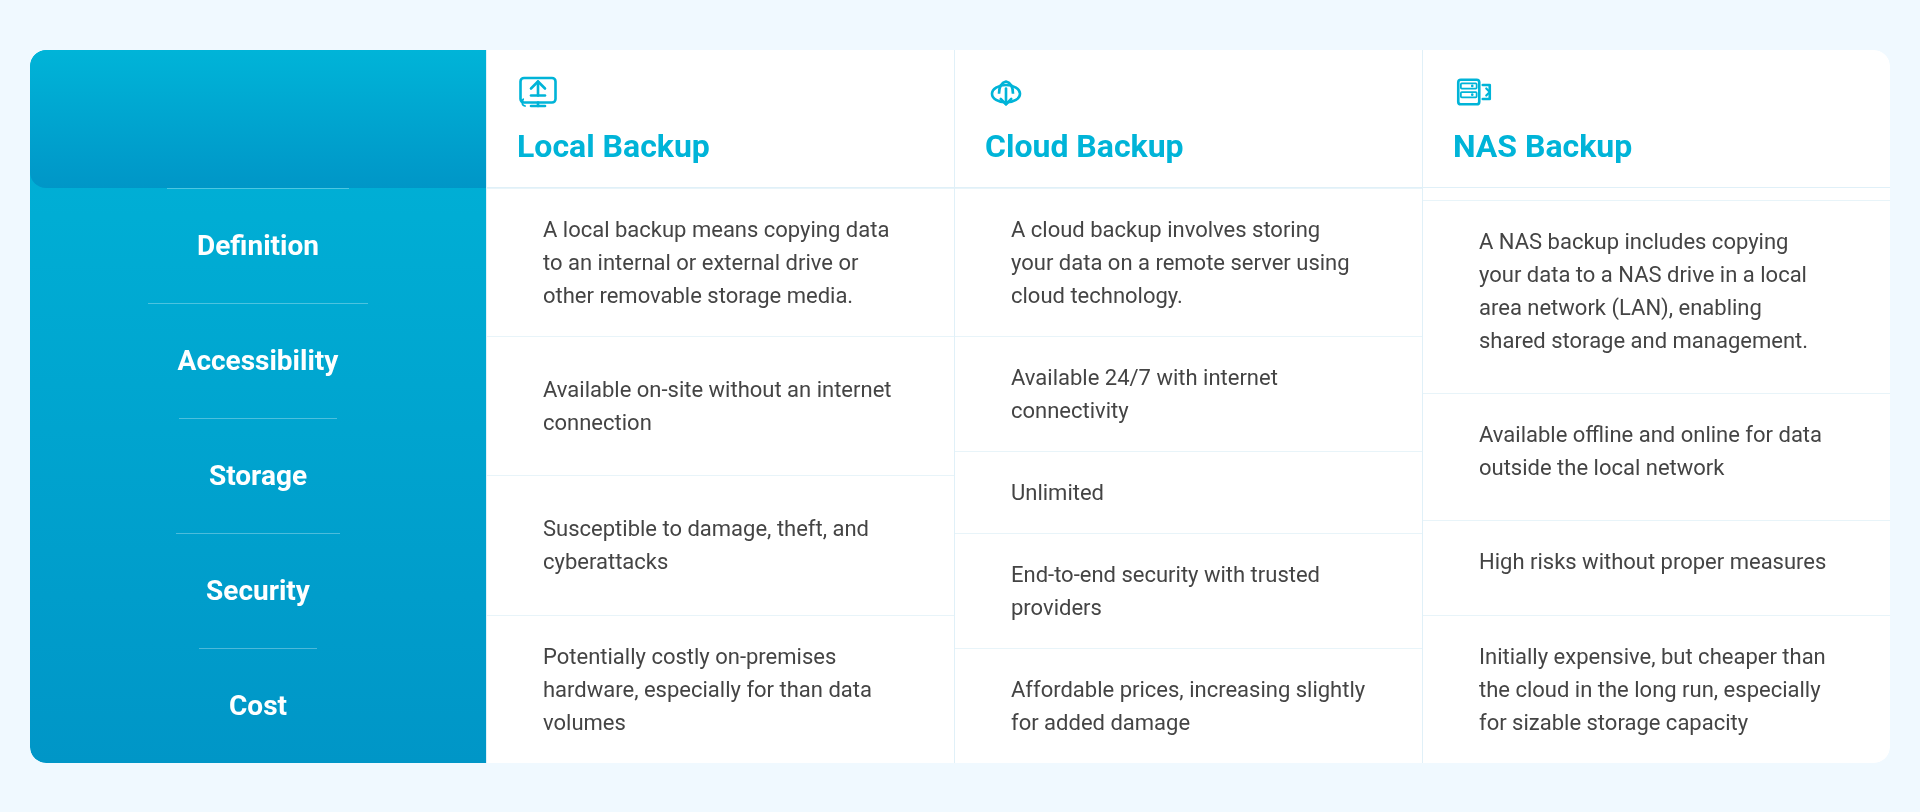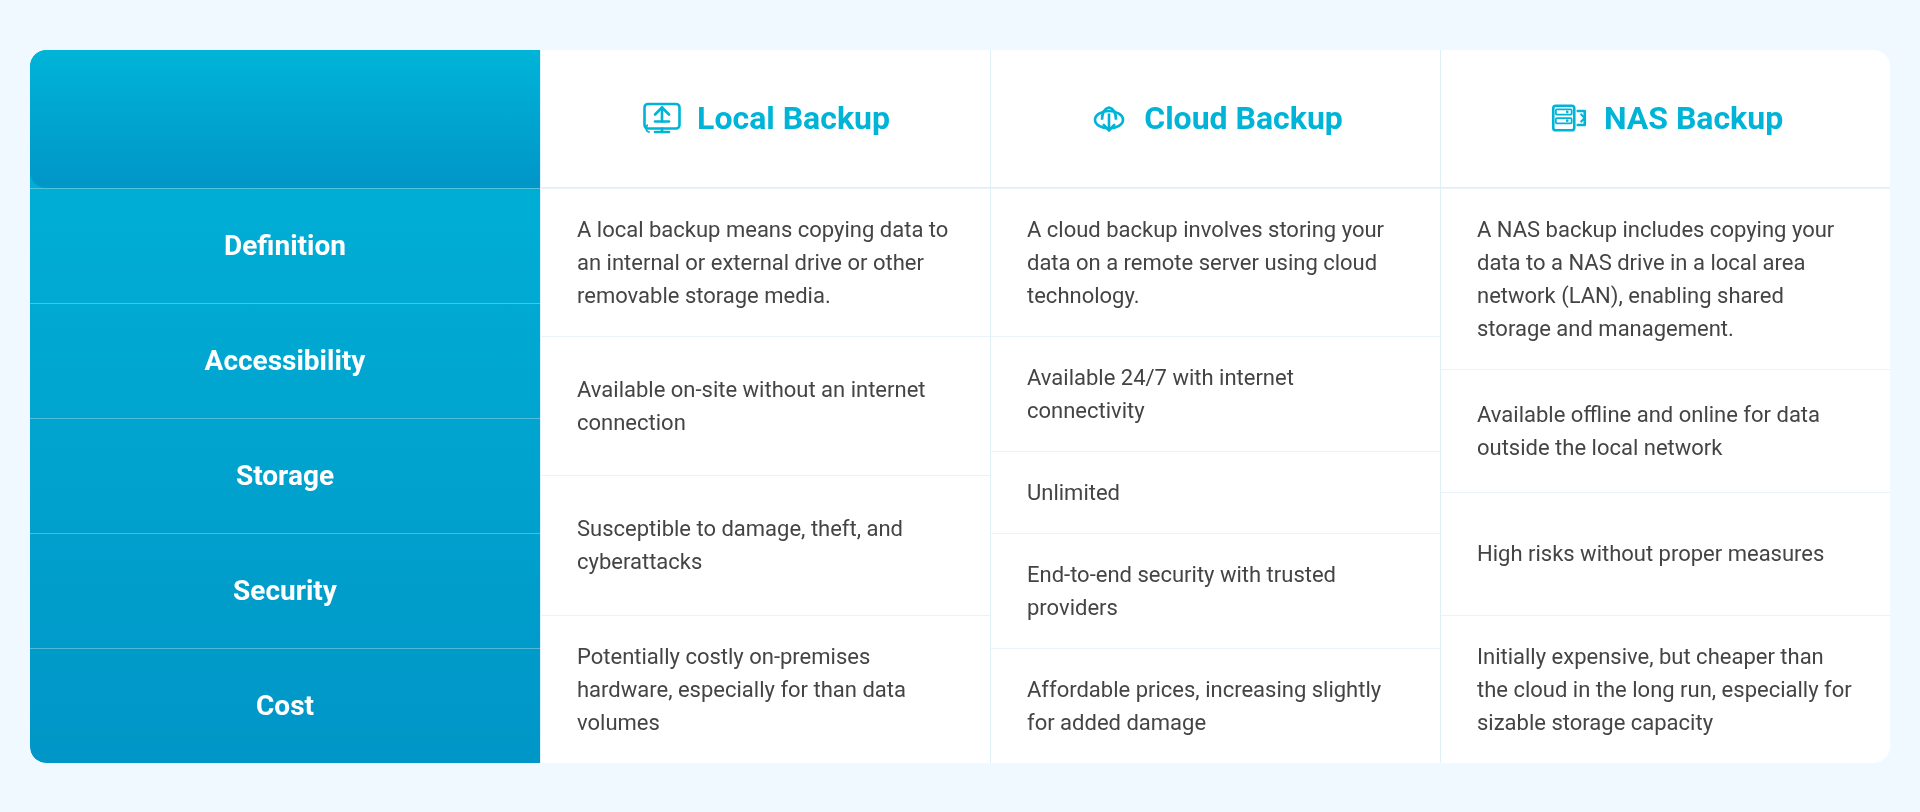--- a/index.html
+++ b/index.html
@@ -19,25 +19,26 @@
       width: 1860px;
       max-width: 100%;
       gap: 0;
       border-radius: 16px;
       overflow: hidden;
     }
 
     
     .col-labels {
       background: linear-gradient(180deg, #00b4d8 0%, #0096c7 100%);
-      width: 510px;
+      width: 456px;
       flex-shrink: 0;
       display: flex;
       flex-direction: column;
       border-radius: 16px 0 0 16px;
+      align-items: center;
     }
 
     .col-labels .header-cell {
       height: 138px;
       flex-shrink: 0;
     }
 
     .label-cell {
       flex: 1;
       display: flex;
@@ -58,48 +59,49 @@
     .col-data {
       flex: 1;
       background: white;
       display: flex;
       flex-direction: column;
       border-left: 1px solid #e0f0f8;
     }
 
     .col-data:last-child {
       border-radius: 0 16px 16px 0;
+      gap: 12px;
     }
 
     .col-header {
       height: 138px;
       display: flex;
-      align-items: center;
       justify-content: center;
       gap: 14px;
       border-bottom: 1px solid #e0f0f8;
       padding: 20px 30px;
+      flex-direction: column;
     }
 
     .col-header-icon {
       color: #00b4d8;
       font-size: 36px;
       display: flex;
       align-items: center;
     }
 
     .col-header-title {
       color: #00b4d8;
       font-size: 32px;
       font-weight: 700;
     }
 
     .data-cell {
       flex: 1;
-      padding: 24px 36px;
+      padding: 24px 56px;
       border-top: 1px solid #e8f4f9;
       display: flex;
       align-items: center;
       font-size: 22px;
       color: #444;
       line-height: 1.5;
     }
 
     
     .icon-svg {

